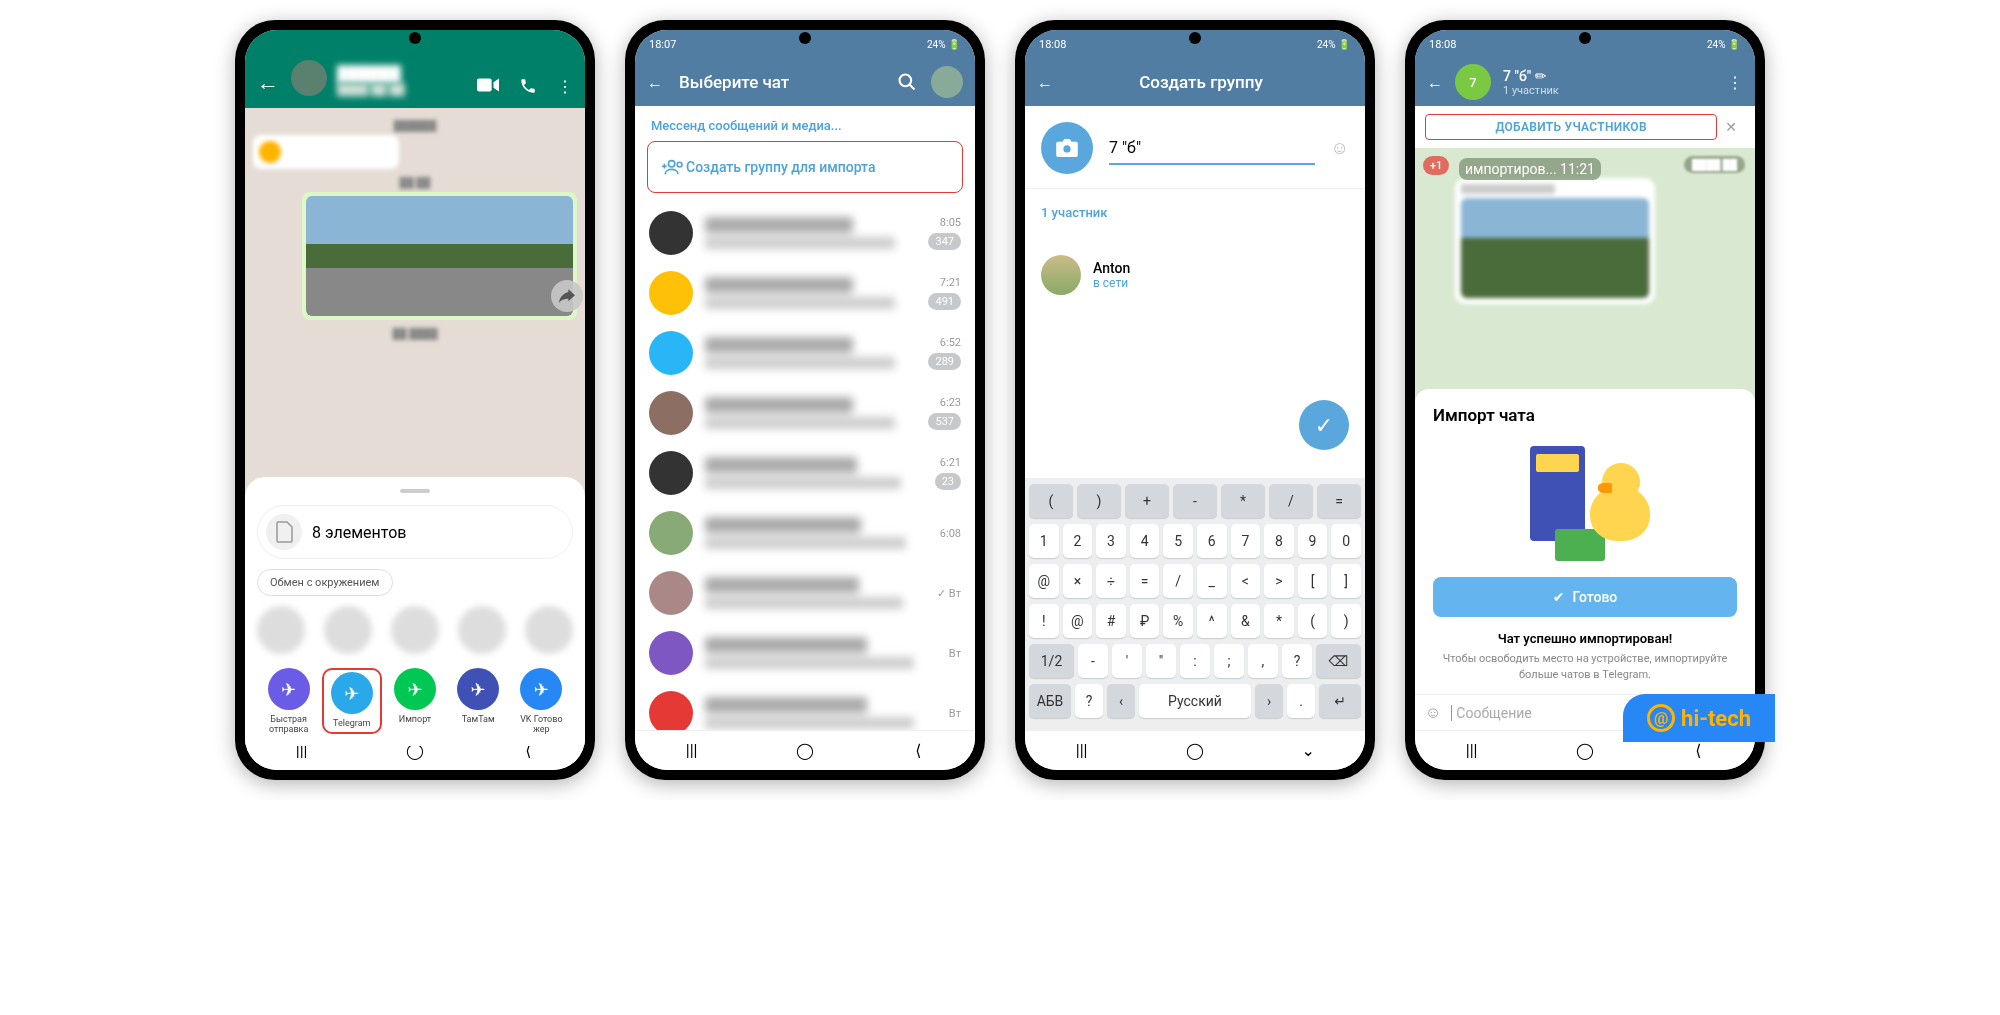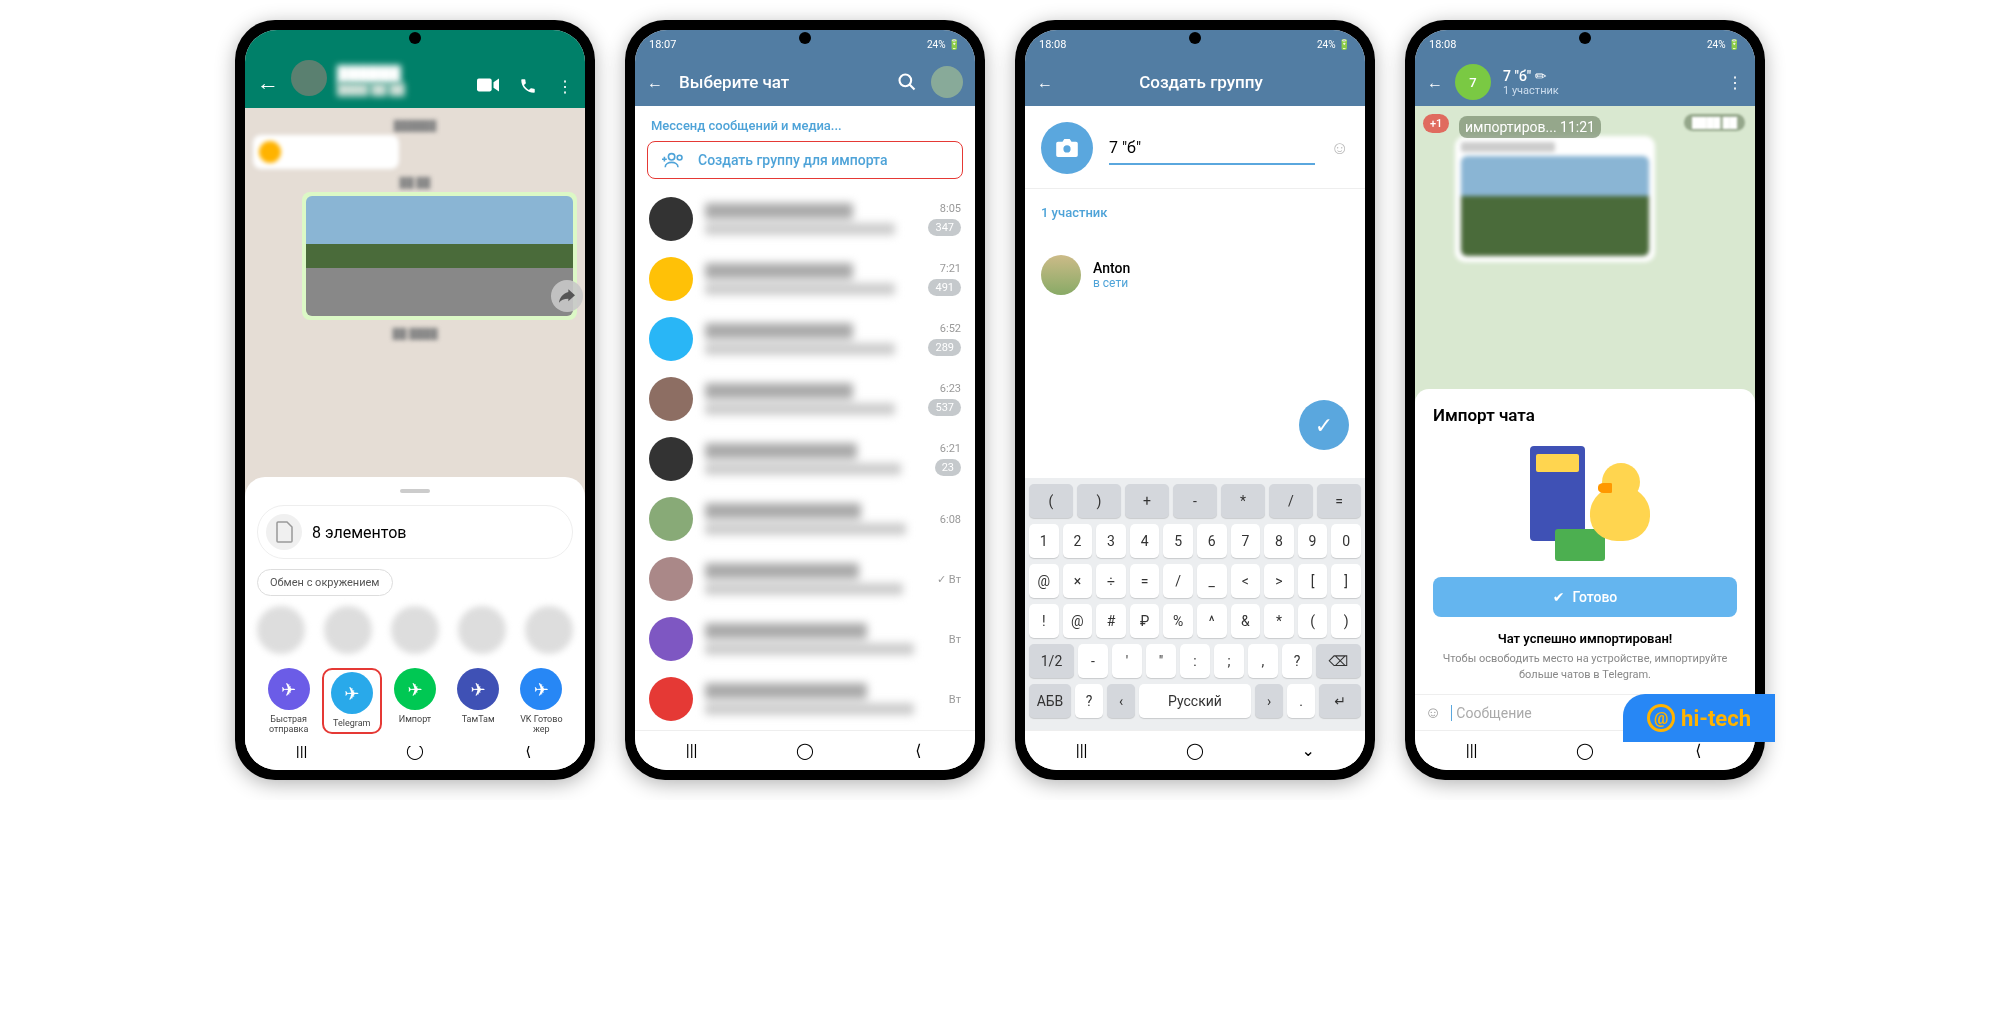--- a/index.html
+++ b/index.html
@@ -42,21 +42,21 @@
 .share-app-icon { width: 42px; height: 42px; border-radius: 50%; margin: 0 auto 4px; display: flex; align-items: center; justify-content: center; color: #fff; font-size: 18px; }
 .share-app-label { font-size: 9px; color: #444; }
 .highlight-red { border: 2px solid #e53935; border-radius: 10px; padding: 2px; }
 
 
 .tg-top { background: #527da3; }
 .tg-header { height: 48px; display: flex; align-items: center; padding: 0 12px; color: #fff; }
 .tg-header .title { flex: 1; font-size: 17px; font-weight: 500; margin-left: 16px; }
 .tg-avatar-sm { width: 32px; height: 32px; border-radius: 50%; background: #8a9; margin-left: 14px; }
 .tg-section-label { padding: 12px 16px 8px; color: #4ea3d8; font-size: 13px; font-weight: 500; background: #fff; }
-.tg-create-group { margin: 0 12px 10px; border: 1.5px solid #e53935; border-radius: 8px; padding: 9px 14px; display: flex; align-items: center; gap: 12px; color: #4ea3d8; font-size: 14px; font-weight: 500; }
+.tg-create-group { margin: 0 12px 10px; border: 1.5px solid #e53935; border-radius: 8px; padding: 16px 14px; display: flex; align-items: center; gap: 0; color: #4ea3d8; font-size: 14px; font-weight: 500; }
 .tg-chat-list { flex: 1; background: #fff; overflow: hidden; }
 .tg-chat-item { display: flex; align-items: center; padding: 8px 14px; gap: 12px; }
 .tg-chat-avatar { width: 44px; height: 44px; border-radius: 50%; background: #ccc; flex-shrink: 0; }
 .tg-chat-text { flex: 1; filter: blur(4px); }
 .tg-chat-name { font-size: 14px; font-weight: 500; height: 16px; background: #aaa; border-radius: 2px; margin-bottom: 4px; width: 70%; }
 .tg-chat-msg { font-size: 12px; height: 12px; background: #ccc; border-radius: 2px; width: 90%; }
 .tg-chat-meta { text-align: right; font-size: 11px; color: #999; }
 .tg-badge { background: #c5c9cc; color: #fff; border-radius: 10px; padding: 2px 7px; font-size: 11px; display: inline-block; margin-top: 4px; }
 
 
@@ -451,20 +451,24 @@
       <div class="tg-chat-top">
         <span>←</span>
         <div class="tg-group-avatar">7</div>
         <div style="flex:1;">
           <div class="tg-group-title">7 "б" ✏</div>
           <div class="tg-group-sub">1 участник</div>
         </div>
         <span>⋮</span>
       </div>
     </div>
+    <div class="tg-add-banner">
+      <div class="tg-add-text">ДОБАВИТЬ УЧАСТНИКОВ</div>
+      <span class="tg-close-x">✕</span>
+    </div>
     <div class="tg-chat-bg">
       <div class="tg-imp-badge">+1</div>
       <div class="tg-import-time">импортиров... 11:21</div>
       <div class="tg-date-pill">████ ██</div>
       <div class="tg-msg-bubble" style="top:30px;">
         <div style="height:10px;background:#ccc;border-radius:2px;margin-bottom:4px;width:50%;"></div>
         <div class="tg-msg-img"></div>
       </div>
       <div class="import-panel">
         <div class="import-title">Импорт чата</div>

